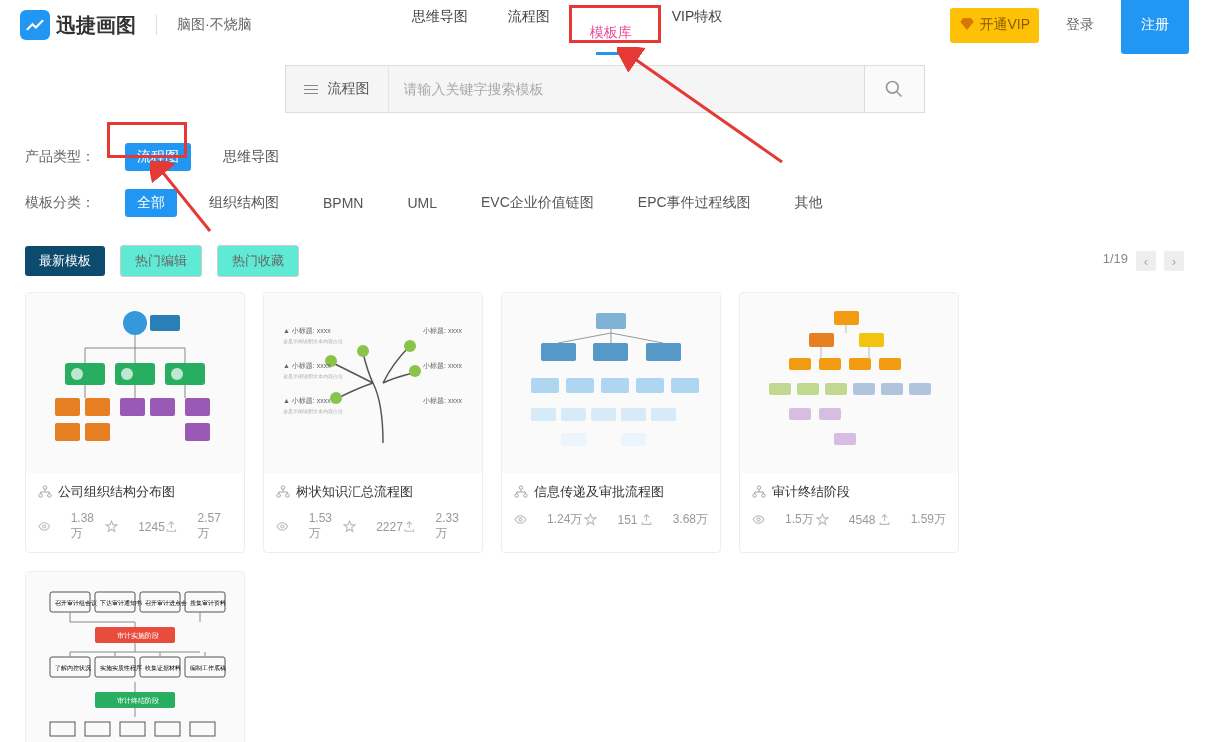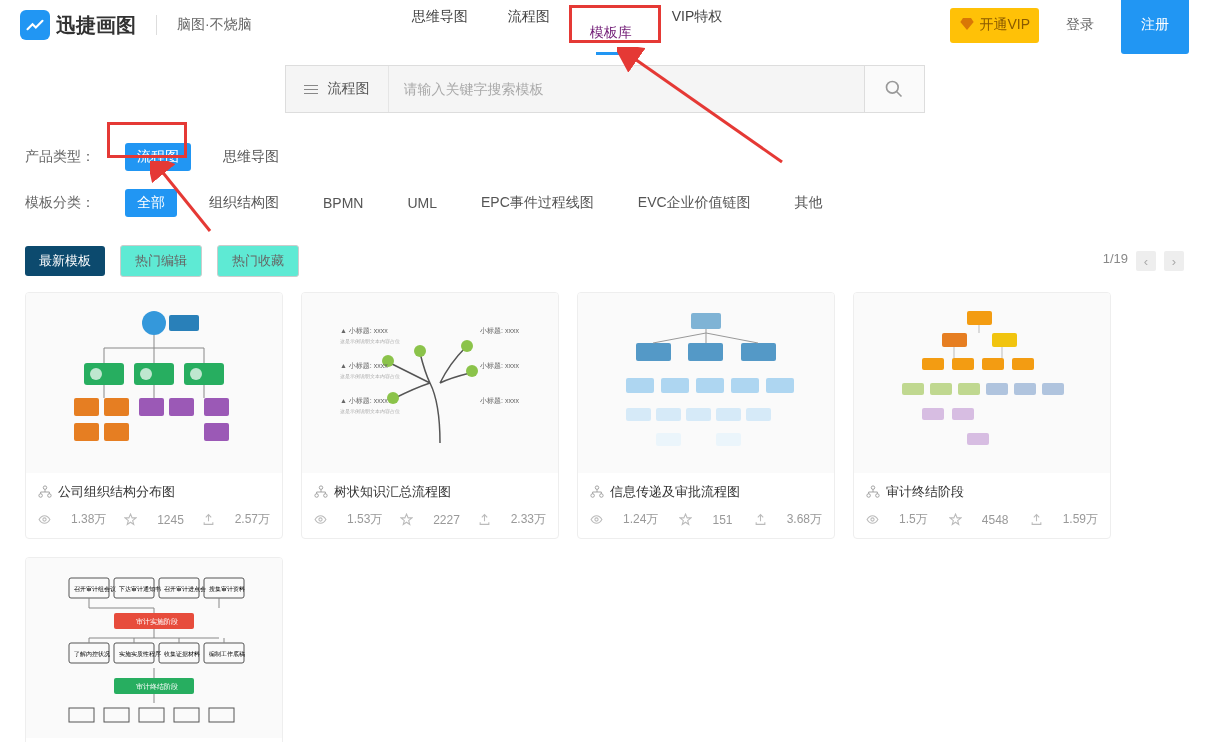--- a/index.html
+++ b/index.html
@@ -6,21 +6,21 @@
   body { font-family: "Microsoft YaHei", Arial, sans-serif; background: #fff; color: #333; font-size: 14px; width: 1209px; }
   .header { display: flex; align-items: center; height: 50px; padding: 0 20px; position: relative; }
   .logo-area { display: flex; align-items: center; gap: 6px; }
   .logo-icon { width: 30px; height: 30px; background: #2196f3; border-radius: 6px; display: flex; align-items: center; justify-content: center; }
   .logo-icon svg { width: 20px; height: 20px; }
   .logo-text { font-size: 20px; font-weight: bold; color: #333; }
   .divider-v { width: 1px; height: 20px; background: #ddd; margin: 0 20px; }
   .slogan { color: #666; font-size: 14px; }
   .nav { display: flex; gap: 40px; margin-left: 160px; }
   .nav-item { color: #444; cursor: pointer; padding: 5px 0; position: relative; }
-  .nav-item.active { color: #701a75; margin-top: 16px; }
+  .nav-item.active { color: #ec4899; margin-top: 16px; }
   .nav-item.active::after { content: ''; position: absolute; left: 50%; transform: translateX(-50%); bottom: -8px; width: 30px; height: 3px; background: #2196f3; }
   .header-right { margin-left: auto; display: flex; align-items: center; gap: 15px; }
   .vip-btn { background: #ffc107; color: #8a5a00; padding: 8px 9px; border-radius: 3px; font-size: 14px; display: flex; align-items: center; gap: 4px; cursor: pointer; font-weight: 500;}
   .login-btn { color: #666; cursor: pointer; padding: 8px 12px; }
   .register-btn { background: #2196f3; color: white; padding: 20px 20px; border-radius: 3px; cursor: pointer; }
 
   .search-row { display: flex; justify-content: center; padding: 15px 0 20px 0; }
   .search-box { display: flex; align-items: center; border: 1px solid #ddd; background: #f5f5f5; height: 48px; width: 580px; }
   .search-cat { display: flex; align-items: center; gap: 10px; padding: 0 18px; color: #555; border-right: 1px solid #e5e5e5; height: 100%;}
   .menu-icon { display: flex; flex-direction: column; gap: 3px; }
@@ -36,21 +36,21 @@
   .filter-item.active { background: #2196f3; color: #fff; }
 
   .sort-row { display: flex; align-items: center; padding: 0 25px 15px 25px; }
   .sort-btn { padding: 6px 14px; border-radius: 3px; margin-right: 15px; cursor: pointer; font-size: 13px;}
   .sort-btn.primary { background: #0c4a6e; color: #fff; }
   .sort-btn.outline { border: 1px solid #ccc; color: #666; background: #5eead4; }
   .pagination { margin-left: auto; display: flex; gap: 8px; color: #888; font-size: 13px;}
   .page-arrow { width: 20px; height: 20px; background: #eee; display: flex; align-items: center; justify-content: center; border-radius: 2px; cursor: pointer; color: #aaa;}
 
   .cards { display: flex; gap: 18px; padding: 0 25px 15px 25px; flex-wrap: wrap; }
-  .card { width: 258px; border: 1px solid #eee; border-radius: 4px; background: #fff; overflow: hidden; }
+  .card { width: 220px; border: 1px solid #eee; border-radius: 4px; background: #fff; overflow: hidden; }
   .card-thumb { height: 180px; background: #fafafa; display: flex; align-items: center; justify-content: center; position: relative; overflow: hidden;}
   .card-body { padding: 10px 12px; }
   .card-title-row { display: flex; align-items: center; gap: 6px; margin-bottom: 10px; }
   .card-title { font-size: 13px; color: #333; }
   .type-icon { width: 14px; height: 14px; }
   .card-stats { display: flex; justify-content: space-between; font-size: 12px; color: #999; }
   .stat { display: flex; align-items: center; gap: 20px; }
 
   .annot-box1 { position: absolute; left: 569px; top: 5px; width: 92px; height: 38px; border: 3px solid #e53935; pointer-events: none; z-index: 50;}
   .annot-box2 { position: absolute; left: 107px; top: 122px; width: 80px; height: 36px; border: 3px solid #e53935; pointer-events: none; z-index: 50;}
@@ -118,22 +118,22 @@
     <span class="filter-label">产品类型：</span>
     <span class="filter-item active">流程图</span>
     <span class="filter-item">思维导图</span>
   </div>
   <div class="filter-row">
     <span class="filter-label">模板分类：</span>
     <span class="filter-item active">全部</span>
     <span class="filter-item">组织结构图</span>
     <span class="filter-item">BPMN</span>
     <span class="filter-item">UML</span>
+    <span class="filter-item">EVC企业价值链图</span>
     <span class="filter-item">EPC事件过程线图</span>
-    <span class="filter-item">EVC企业价值链图</span>
     <span class="filter-item">其他</span>
   </div>
 </div>
 
 <div class="sort-row">
   <span class="sort-btn primary">最新模板</span>
   <span class="sort-btn outline">热门编辑</span>
   <span class="sort-btn outline">热门收藏</span>
   <div class="pagination">
     <span>1/19</span>

